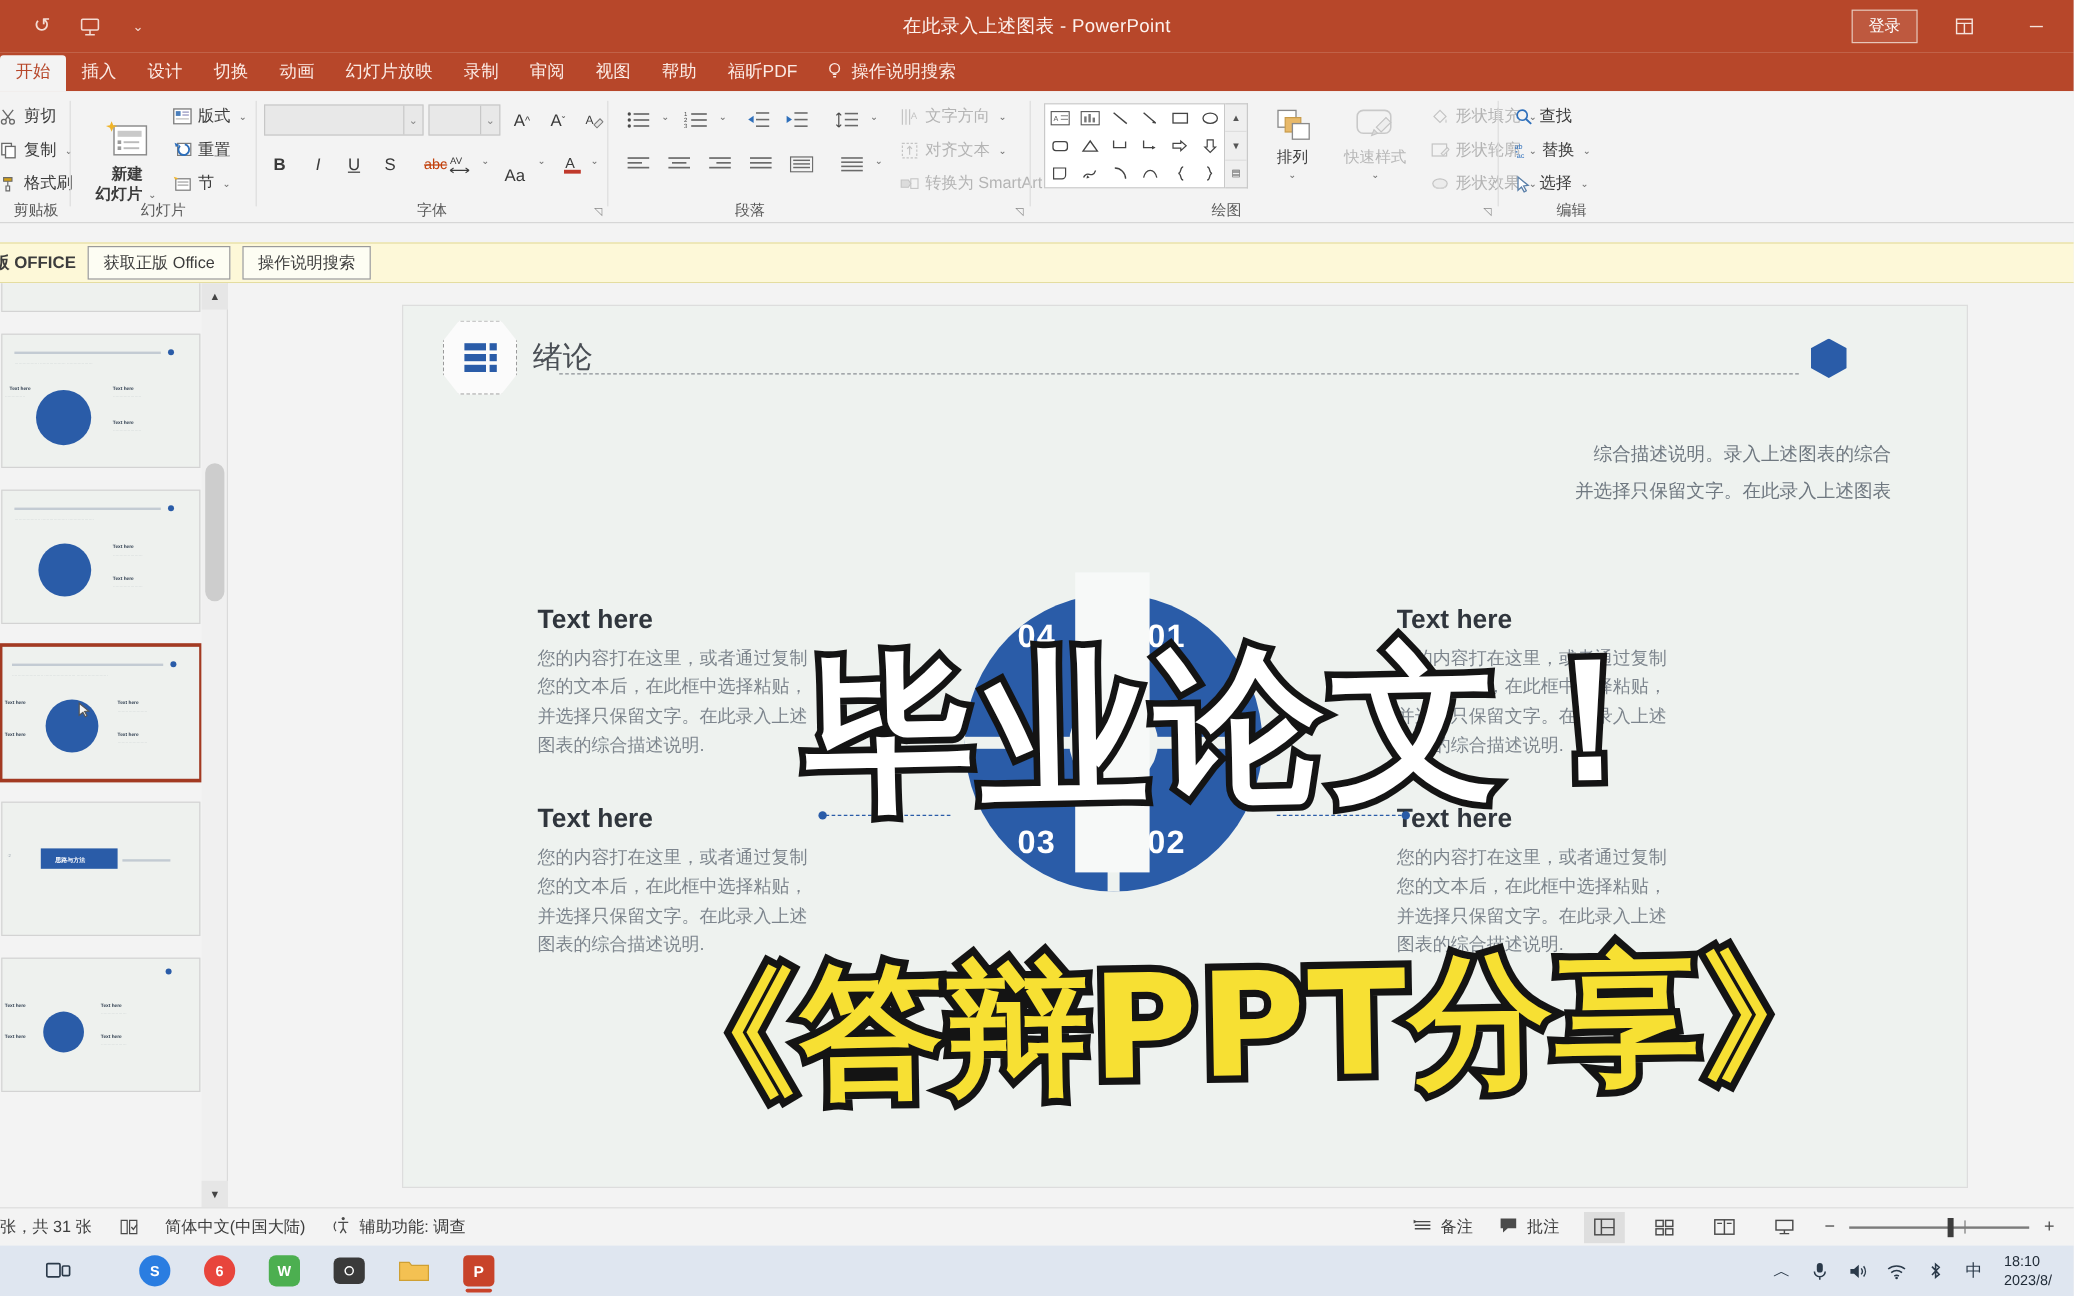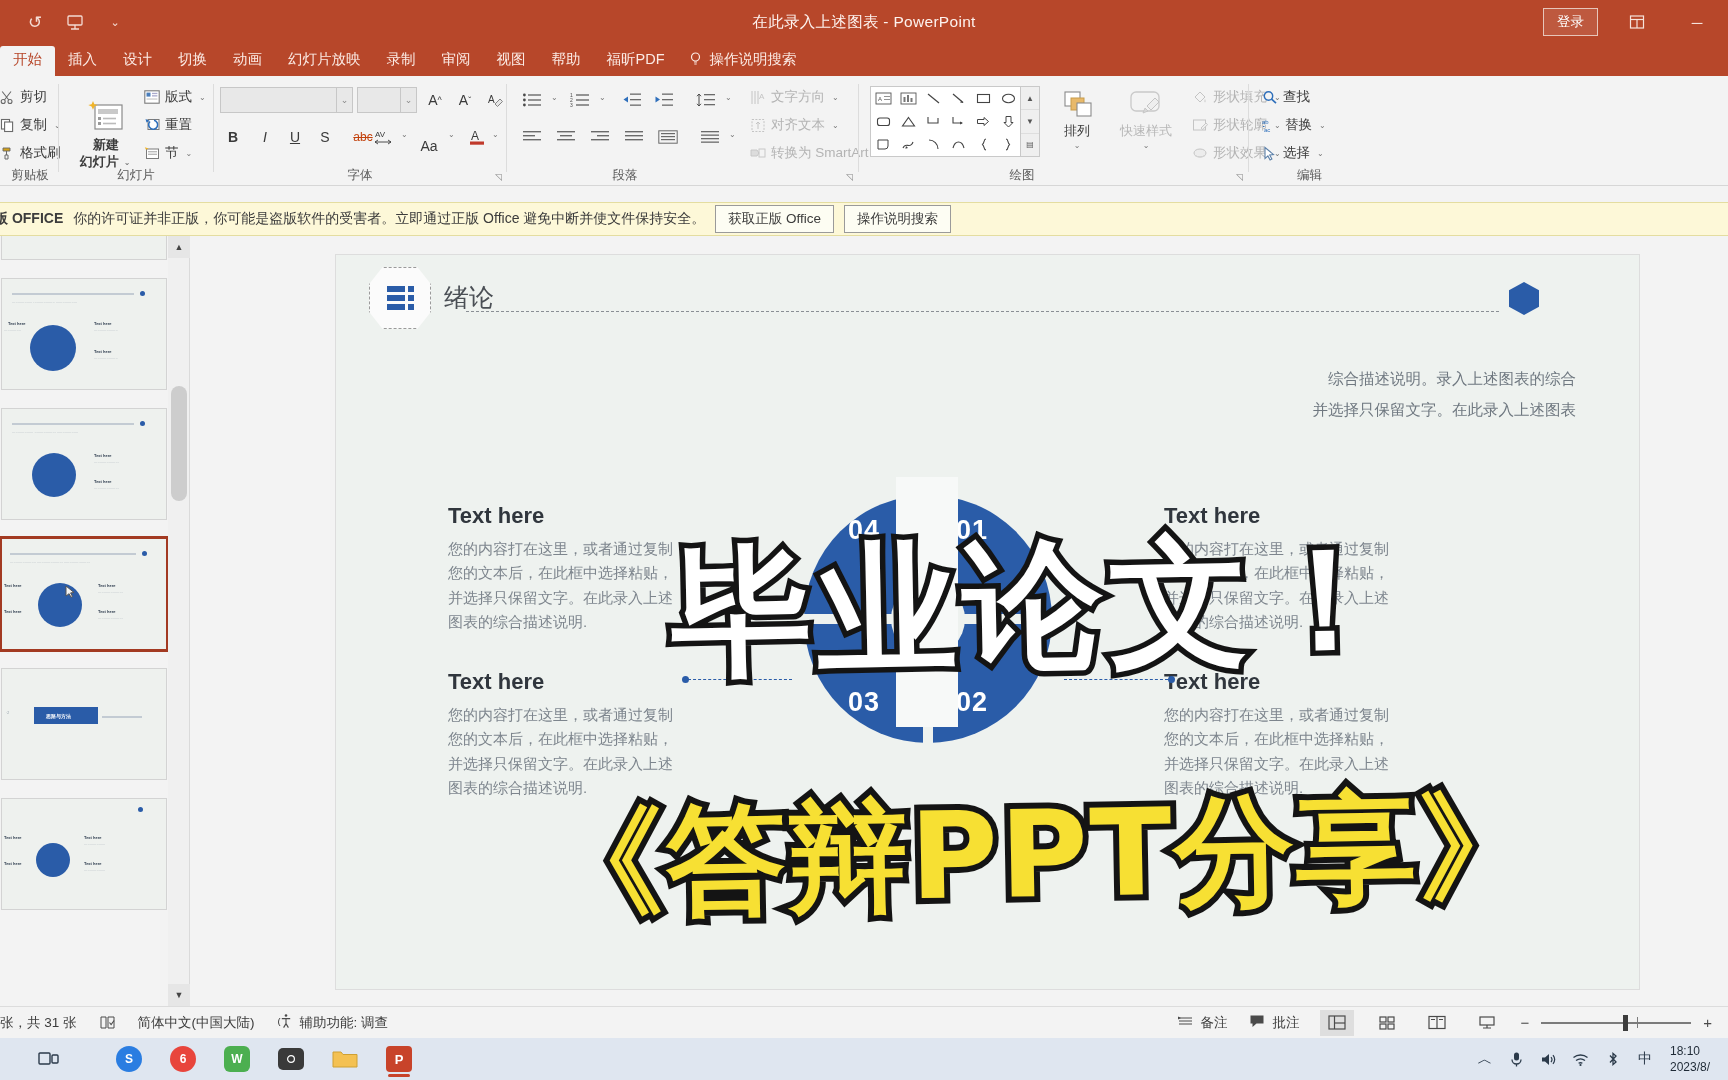--- a/index.html
+++ b/index.html
@@ -704,21 +704,20 @@
       </span>
       <span>选择</span>
       <span class="cdd">⌄</span>
     </div>
     <div class="grp-title">编辑</div>
   </div>
 </div>
 
 <div class="banner">
   <b style="padding-left:0">版 OFFICE</b>
-  <span>你的许可证并非正版，你可能是盗版软件的受害者。立即通过正版 Office 避免中断并使文件保持安全。</span>
   <div class="bbtn">获取正版 Office</div>
   <div class="bbtn">操作说明搜索</div>
 </div>
 
 <div class="workspace">
 
   <div class="thumbs">
     <div class="thumb" style="margin-top:-88px">
       
       

